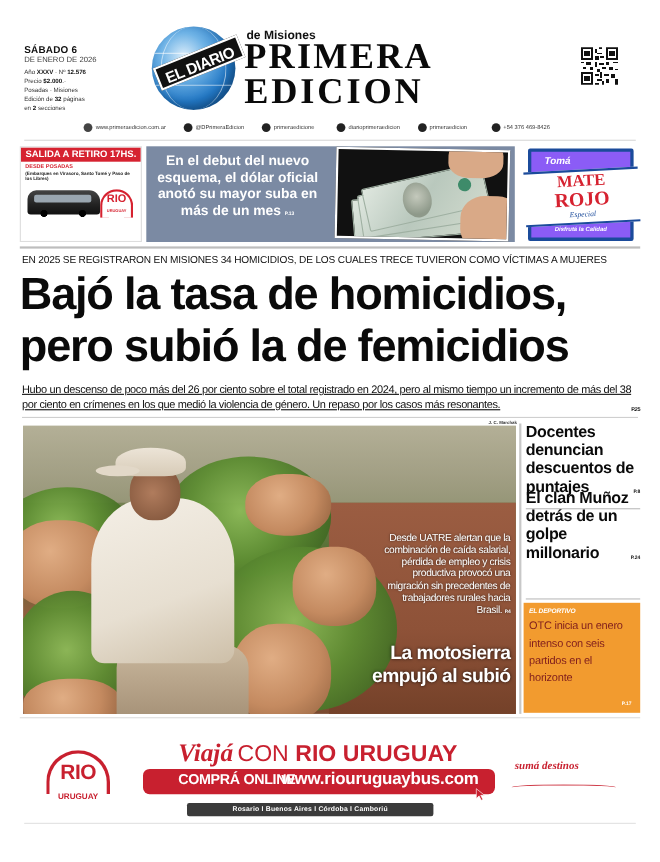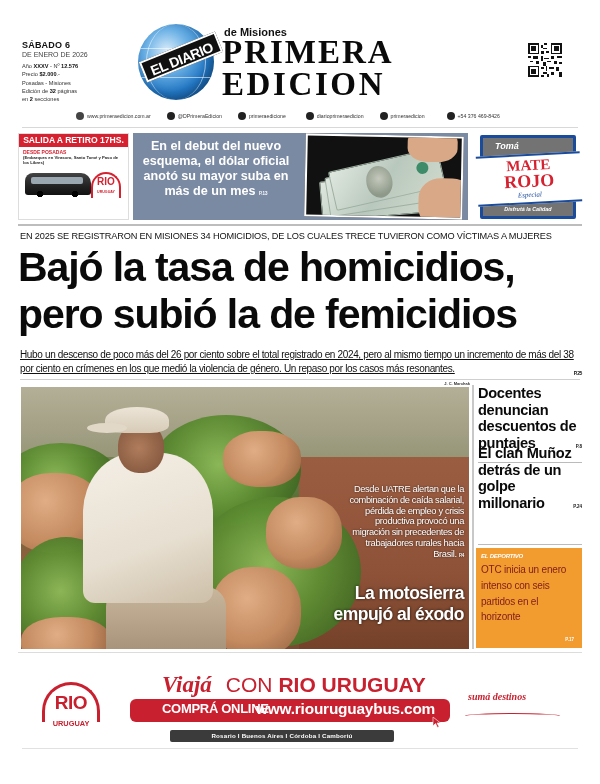--- a/index.html
+++ b/index.html
@@ -59,21 +59,21 @@
     .promo-dolar { position: absolute; left: 133px; top: 133px; width: 335px; height: 87px; background: #7b8aa3; overflow: hidden; }
     .promo-dolar .txt { position: absolute; left: 4px; top: 6px; width: 158px; color: #fff; font-weight: 700; font-size: 12.6px; line-height: 15px; text-align: center; }
     .promo-dolar .pg { font-size: 4.5px; font-weight: 700; }
     .promo-photo { position: absolute; left: 172px; top: 2px; width: 158px; height: 83px; background: #111; transform: rotate(1.2deg); border: 2px solid #fff; overflow: hidden; }
     .bill { position: absolute; width: 112px; height: 40px; background: linear-gradient(135deg, #dfe7df 0%, #b9c8bd 50%, #cfd9cc 100%); border: 1px solid #9fb0a2; border-radius: 2px; }
     .bill .face { position: absolute; left: 34px; top: 4px; width: 26px; height: 32px; border-radius: 50%; background: radial-gradient(circle at 50% 40%, #c4c9bc 0%, #8e998a 70%); }
     .bill .seal { position: absolute; left: 86px; top: 10px; width: 12px; height: 12px; border-radius: 50%; background: #3e8b6a; }
     .hand { position: absolute; background: #d9a987; border-radius: 40%; }
 
     .ad-mate { position: absolute; left: 474px; top: 133px; width: 108px; height: 87px; background: #fff; }
-    .mate-card { position: absolute; left: 6px; top: 2px; width: 96px; height: 84px; background: #737373; border: 3px solid #1b4b9b; border-radius: 2px; }
+    .mate-card { position: absolute; left: 6px; top: 2px; width: 96px; height: 84px; background: #8b5cf6; border: 3px solid #1b4b9b; border-radius: 2px; }
     .mate-toma { position: absolute; left: 12px; top: 3px; color: #fff; font-style: italic; font-weight: 700; font-size: 9px; }
     .mate-band { position: absolute; left: -6px; top: 16px; width: 104px; height: 50px; background: #fff; transform: rotate(-3deg); border-top: 2px solid #1b4b9b; border-bottom: 2px solid #1b4b9b; }
     .mate-word { position: absolute; left: 0; width: 100%; text-align: center; color: #d62230; font-family: "Liberation Serif", serif; font-weight: 700; }
     .mate-word.m1 { top: 2px; font-size: 15px; line-height: 15px; }
     .mate-word.m2 { top: 16px; font-size: 18px; line-height: 18px; }
     .mate-esp { position: absolute; left: 0; top: 35px; width: 100%; text-align: center; color: #1b4b9b; font-style: italic; font-size: 7px; font-family: "Liberation Serif", serif; }
     .mate-dis { position: absolute; left: 0; bottom: 4px; width: 100%; text-align: center; color: #fff; font-style: italic; font-size: 5.4px; font-weight: 700; }
 
     .rule2 { position: absolute; left: 18px; top: 224px; width: 564px; height: 2px; background: #bdbdbd; }
 
@@ -117,21 +117,21 @@
 
     .rule4 { position: absolute; left: 18px; top: 652px; width: 564px; height: 1px; background: #dcdcdc; }
 
     
     .bottom-ad { position: absolute; left: 0; top: 656px; width: 600px; height: 100px; }
     .rio-logo { position: absolute; left: 42px; top: 26px; width: 58px; height: 48px; }
     .rio-logo .arc { position: absolute; left: 0; top: 0; width: 58px; height: 40px; border: 3px solid #c8202f; border-bottom: none; border-radius: 29px 29px 0 0; }
     .rio-logo .r { position: absolute; left: 0; top: 10px; width: 58px; text-align: center; font-weight: 900; font-size: 19px; color: #c8202f; letter-spacing: -0.5px; }
     .rio-logo .u { position: absolute; left: 0; top: 37px; width: 58px; text-align: center; font-weight: 700; font-size: 7.4px; color: #c8202f; }
     .viaja { position: absolute; left: 162px; top: 16px; font-size: 21px; color: #c8202f; white-space: nowrap; }
-    .viaja i { font-family: "Liberation Serif", serif; font-style: italic; font-weight: 700; font-size: 23px; margin-right: 14px; }
+    .viaja i { font-family: "Liberation Serif", serif; font-style: italic; font-weight: 700; font-size: 23px; margin-right: 4px; }
     .viaja .con { font-weight: 400; }
     .viaja b { font-weight: 900; }
     .compra-bar { position: absolute; left: 130px; top: 43px; width: 320px; height: 23px; background: #c8202f; border-radius: 6px; color: #fff; }
     .compra-bar .c { position: absolute; left: 32px; top: 2px; font-weight: 700; font-size: 13px; letter-spacing: -0.3px; }
     .compra-bar .w { position: absolute; left: 126px; top: 1px; font-weight: 700; font-size: 15.4px; letter-spacing: -0.2px; }
     .cursor-icon { position: absolute; left: 432px; top: 60px; width: 10px; height: 12px; }
     .dest-bar { position: absolute; left: 170px; top: 74px; width: 224px; height: 12px; background: #3b3b3b; border-radius: 2px; color: #fff; font-size: 6.2px; font-weight: 700; line-height: 12px; text-align: center; letter-spacing: 0.2px; }
     .suma { position: absolute; left: 468px; top: 35px; color: #c8202f; font-family: "Liberation Serif", serif; font-style: italic; font-weight: 700; font-size: 10px; }
     .suma-swoosh { position: absolute; left: 465px; top: 57px; width: 95px; height: 6px; border-top: 1.5px solid #c8202f; border-radius: 50% 50% 0 0; }
     .rule5 { position: absolute; left: 22px; top: 748px; width: 556px; height: 1px; background: #e1e1e1; }
@@ -300,21 +300,21 @@
   <div class="ph-leaves" style="left:-10px;top:150px;width:110px;height:120px;"></div>
   <div class="ph-sack" style="left:0px;top:230px;width:90px;height:50px;"></div>
   <div class="ph-man-legs"></div>
   <div class="ph-man-body"></div>
   <div class="ph-man-head"></div>
   <div class="ph-cap"></div>
 
   <div class="photo-blurb">
     <span>Desde UATRE alertan que la combinación de caída salarial, pérdida de empleo y crisis productiva provocó una migración sin precedentes de trabajadores rurales hacia Brasil.</span> <span class="pg">P.4</span>
   </div>
-  <div class="photo-title">La motosierra empujó al éxodo</div>
+  <div class="photo-title">La motosierra empujó al subió</div>
 </div>
 
 <div class="vrule"></div>
 <div class="side-story s1">
   <div class="t">Docentes denuncian descuentos de puntajes</div>
   <div class="pg">P.8</div>
 </div>
 <div class="side-rule" style="top:462px;"></div>
 <div class="side-story s2">
   <div class="t">El clan Muñoz detrás de un golpe millonario</div>

